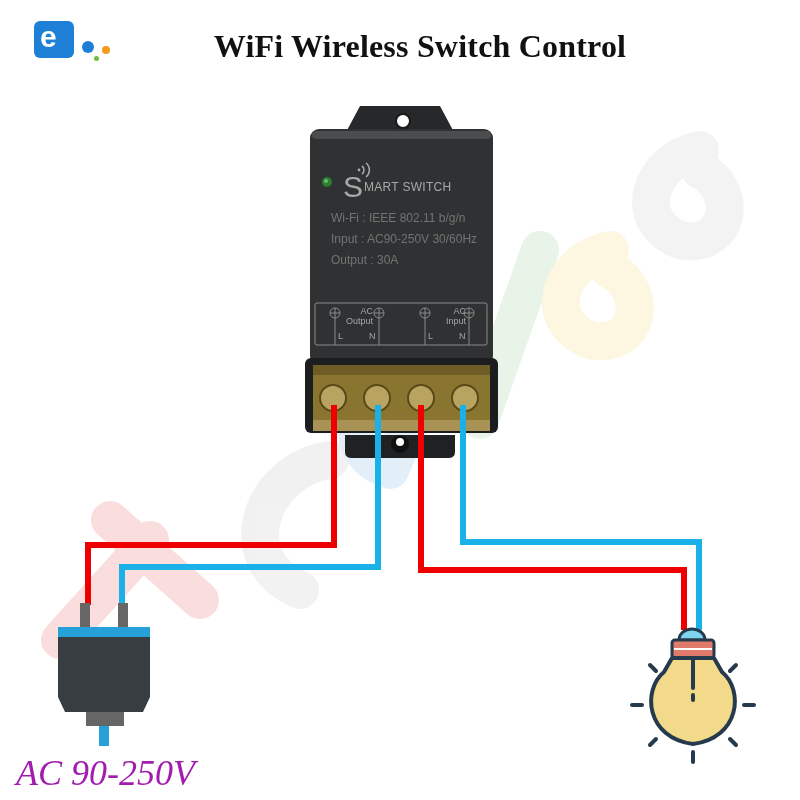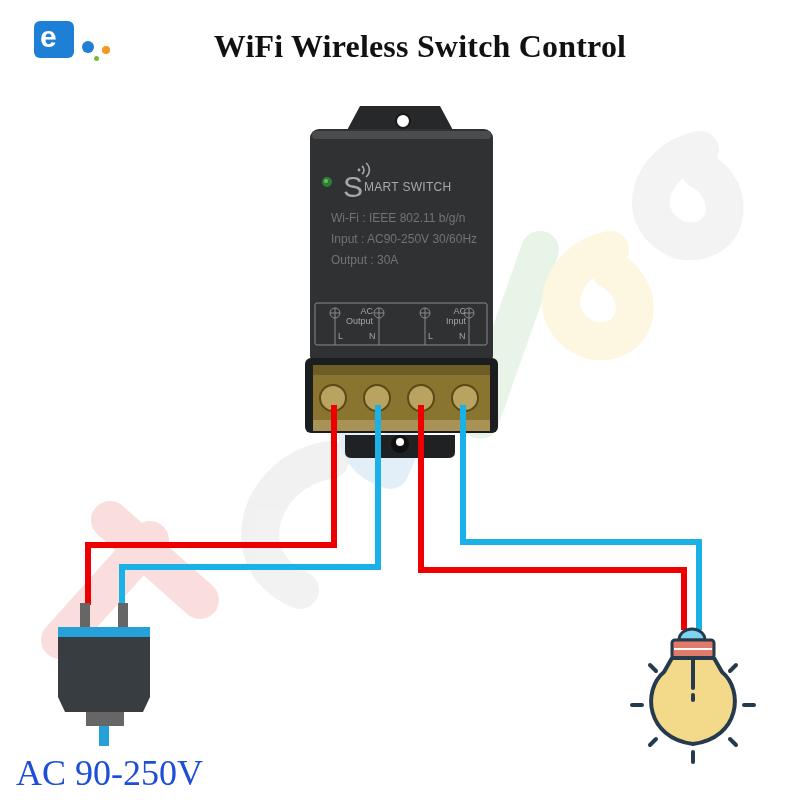--- a/index.html
+++ b/index.html
@@ -9,21 +9,21 @@
   #logo { left:14px; top:10px; width:110px; height:70px; }
   #logo-box { position:absolute; left:20px; top:11px; width:40px; height:37px; background:#1e7fd6; border-radius:6px; }
   #logo-e { position:absolute; left:26px; top:9px; font-size:30px; font-weight:bold; color:#fff; font-family:"Liberation Sans", sans-serif; line-height:36px; }
   #logo-word { position:absolute; left:4px; top:42px; font-size:27px; color:#1e7fd6; font-family:"DejaVu Sans", sans-serif; letter-spacing:-0.5px; }
   #logo-word .o { color:#f39a1e; }
   .dot { position:absolute; border-radius:50%; }
   .spec { position:absolute; left:323px; font-size:12px; color:#737373; white-space:nowrap;margin-left:8px; }
   #brand-s { left:343px; top:170px; font-size:30px; color:#a8a8a8; }
   #brand-rest { left:364px; top:180px; font-size:12px; color:#a8a8a8; letter-spacing:0.3px; }
   .tlabel { position:absolute; font-size:9px; color:#a5a5a5; text-align:right; line-height:10px; }
-  #voltage { left:16px; top:752px; font-family:"Liberation Serif", serif; font-size:36px; color:#1d4ed8; white-space:nowrap; }
+  #voltage { left:16px; top:752px; font-family:"Liberation Serif", serif; font-size:36px; color:#a21caf; white-space:nowrap;font-style:italic; }
 </style>
 </head>
 <body>
 
 <svg class="abs" style="left:0;top:0" width="800" height="800">
   <g opacity="0.13" stroke-linecap="round" stroke-linejoin="round" fill="none" stroke-width="38">
     <path d="M60 640 L150 540 M110 520 L200 600" stroke="#e00000"></path>
     <path d="M330 460 C260 470 230 560 300 590" stroke="#999999"></path>
     <path d="M420 370 C360 380 330 450 390 470 L450 330" stroke="#2a8ad6"></path>
     <path d="M540 250 L480 420" stroke="#4caf50"></path>

